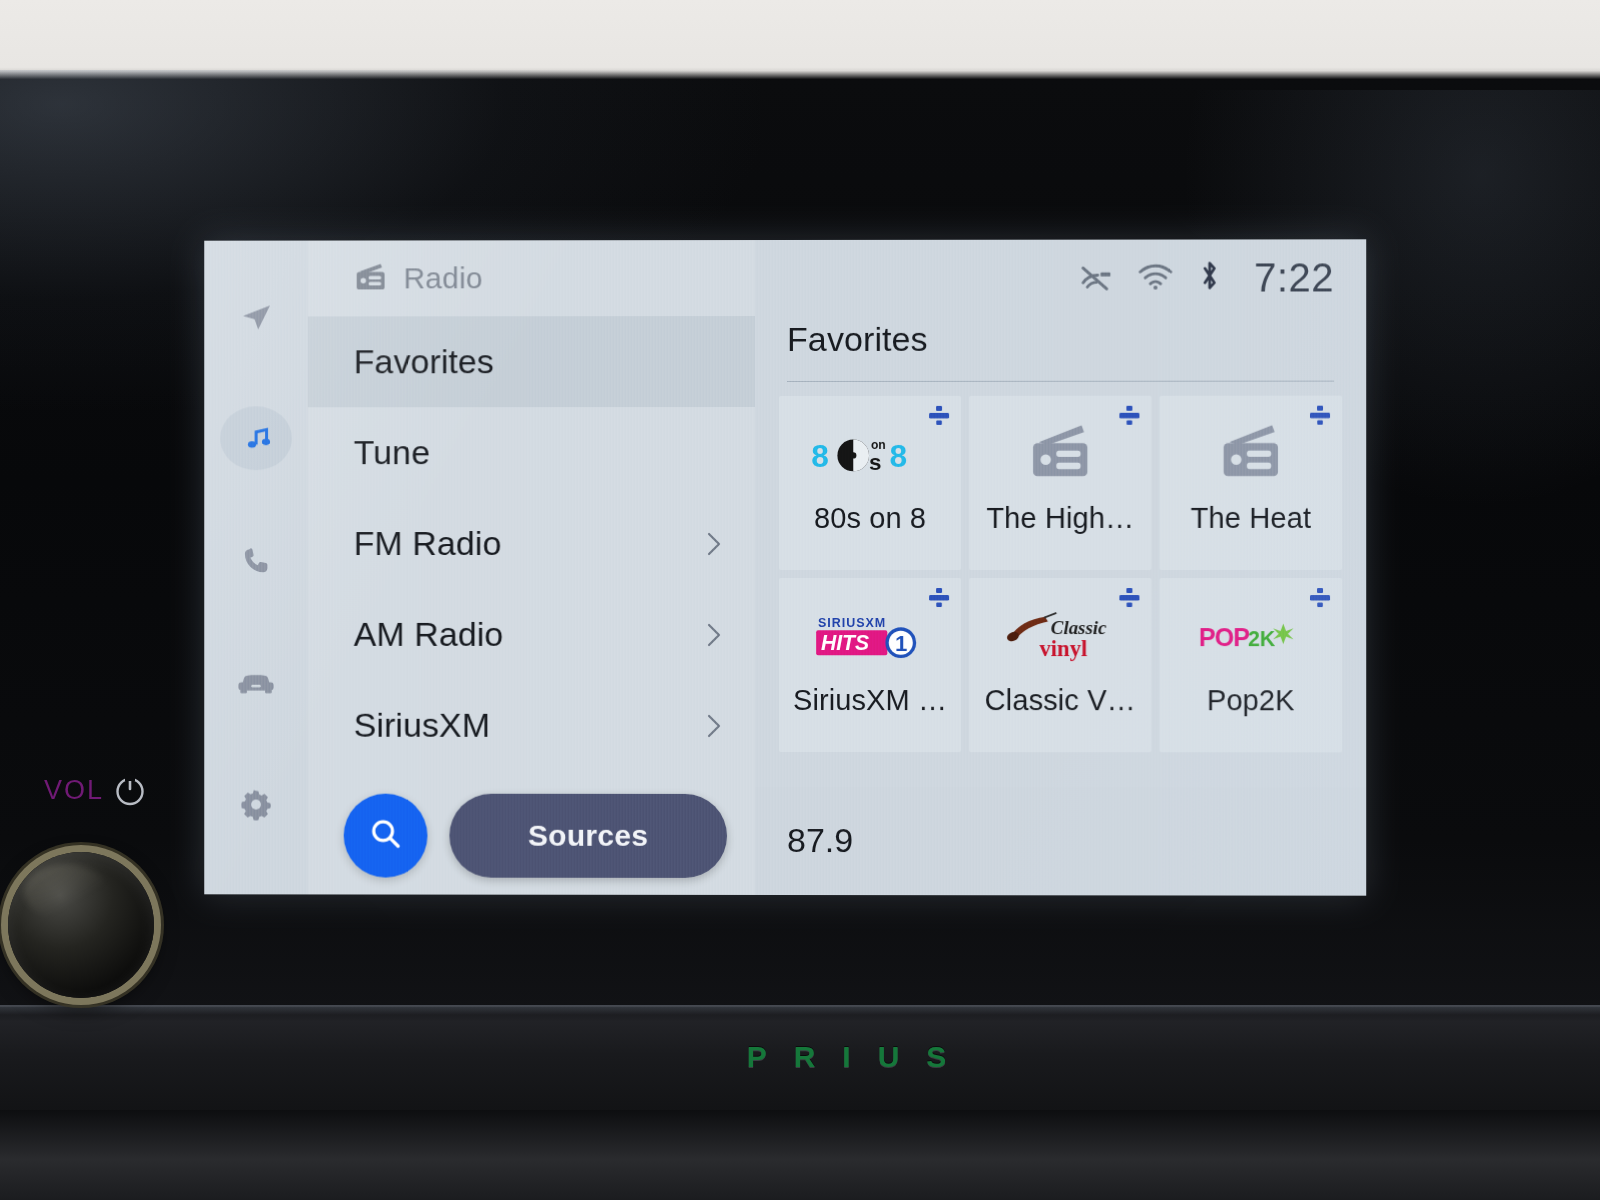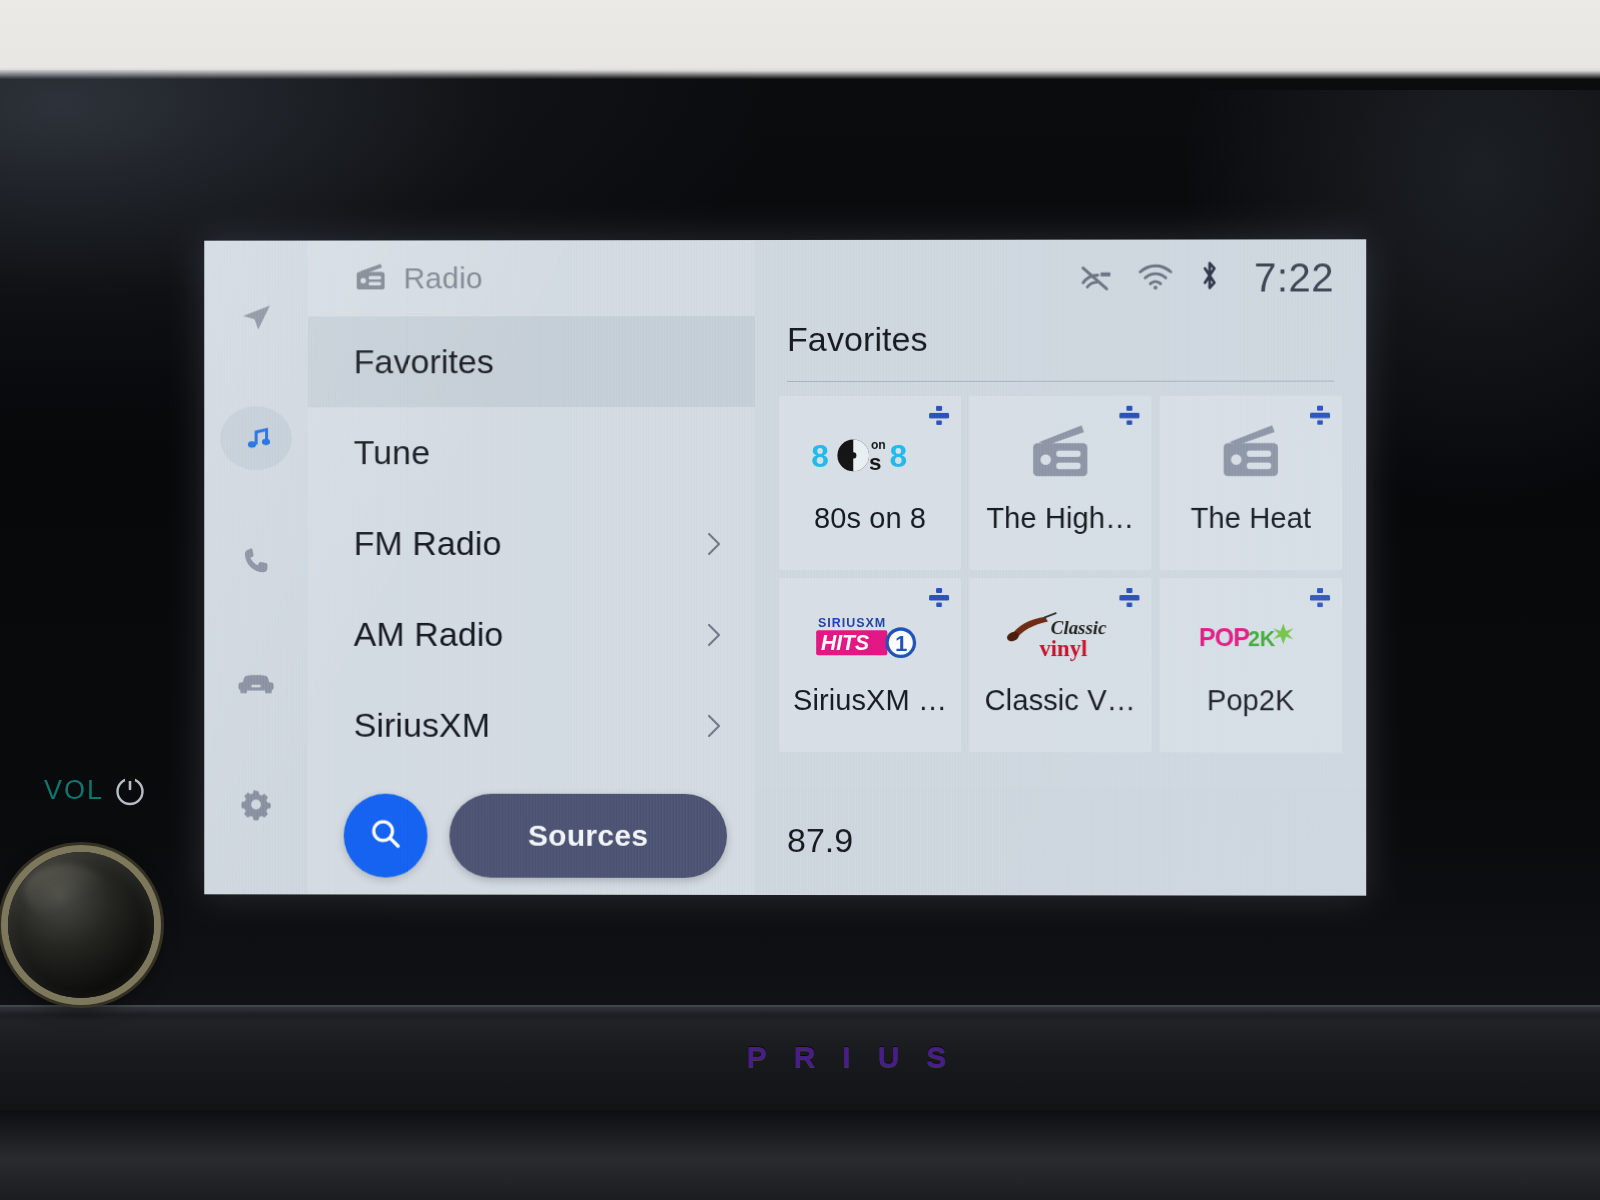--- a/index.html
+++ b/index.html
@@ -33,34 +33,34 @@
     position:absolute;left:0;top:1005px;width:1600px;height:105px;
     background:linear-gradient(180deg,#17181b 0%,#212226 14%,#191a1d 45%,#121315 100%);
     border-top:2px solid #2b2c30;
   }
   #trim-gloss{
     position:absolute;left:0;top:1005px;width:1600px;height:10px;
     background:linear-gradient(180deg, rgba(120,130,145,.35), rgba(0,0,0,0));
   }
   #prius-badge{
     position:absolute;left:620px;top:1034px;width:480px;height:46px;
-    color:#4c1d95;font-size:30px;letter-spacing:27px;font-weight:700;
+    color:#15803d;font-size:30px;letter-spacing:27px;font-weight:700;
     text-align:center;line-height:46px;
     text-shadow:0 1px 0 rgba(150,155,165,.30), 0 -1px 0 rgba(0,0,0,.6);
     opacity:.92;
   }
   #lower-shadow{
     position:absolute;left:0;top:1110px;width:1600px;height:90px;
     background:linear-gradient(180deg,#0d0e10,#2a2b2e 55%,#1b1c1f 100%);
   }
 
   
   #vol-label{
     position:absolute;left:44px;top:766px;width:150px;height:48px;
-    color:#0f766e;font-size:27px;letter-spacing:2px;font-weight:400;
+    color:#701a75;font-size:27px;letter-spacing:2px;font-weight:400;
     display:flex;align-items:center;gap:9px;
   }
   #power-glyph{display:inline-block;width:34px;height:34px;position:relative;}
   #vol-knob{
     position:absolute;left:8px;top:852px;width:146px;height:146px;border-radius:50%;
     background:radial-gradient(circle at 36% 30%, #4a4a46 0%, #242420 38%, #0d0d0c 72%, #050505 100%);
     box-shadow:
       0 0 0 7px rgba(186,176,140,.55),
       0 0 0 10px rgba(60,56,40,.85),
       0 8px 22px rgba(0,0,0,.75),

